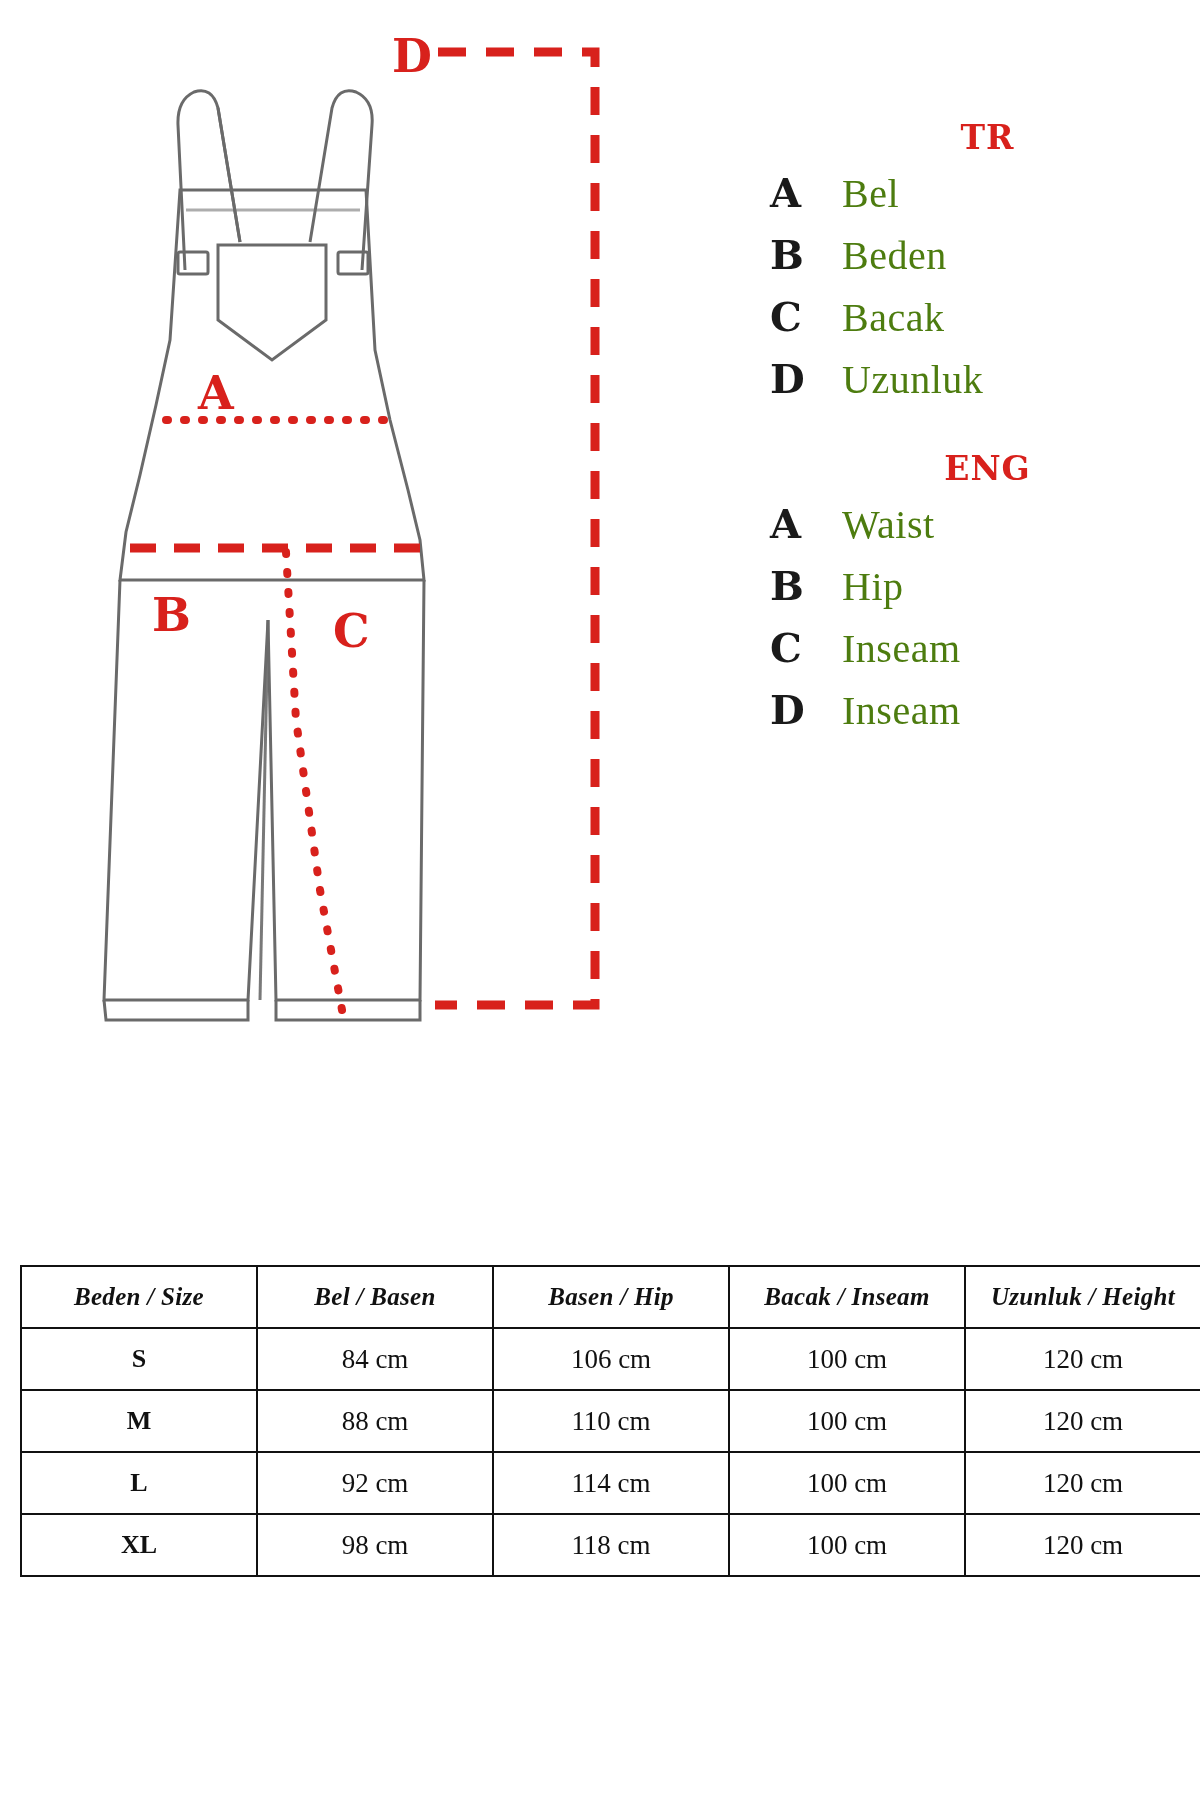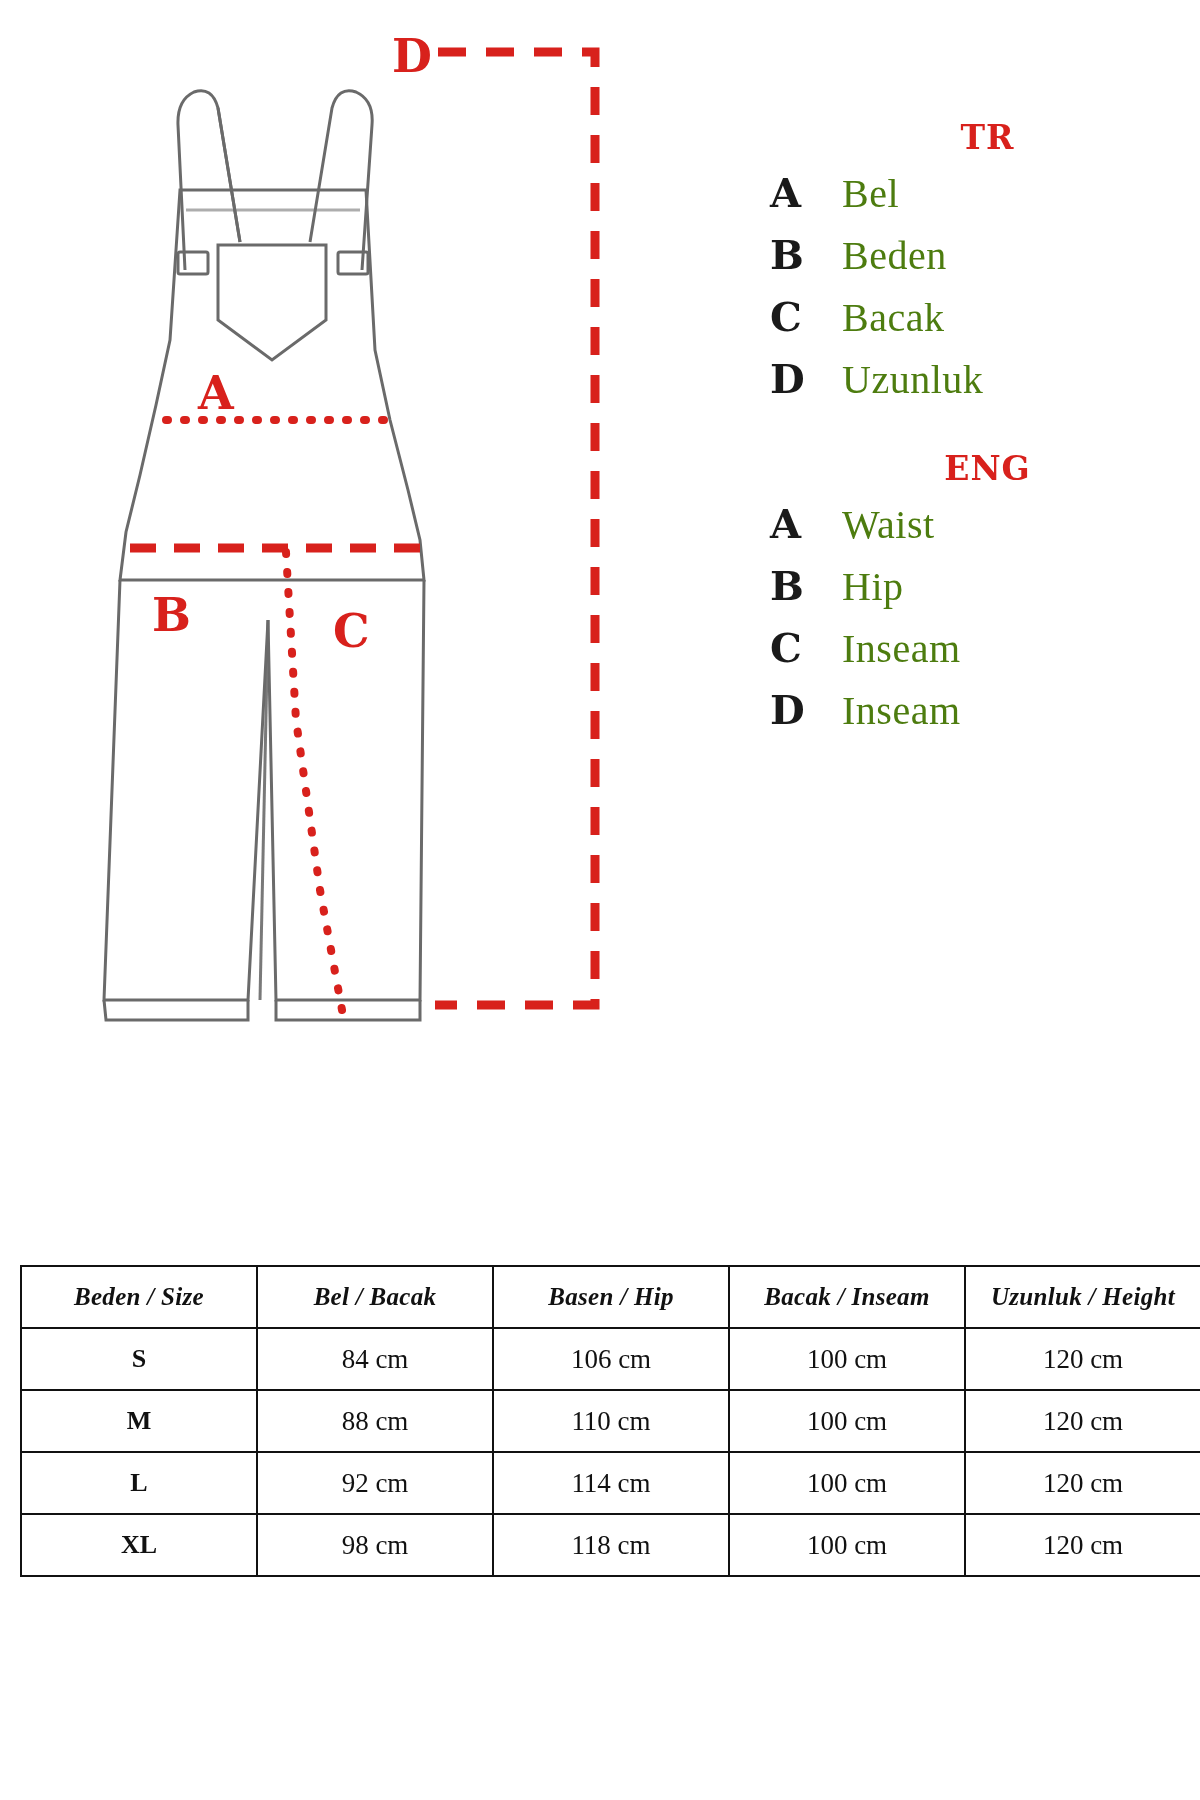--- a/index.html
+++ b/index.html
@@ -232,21 +232,21 @@
       </div>
 
     </div>
   </div>
 
   <div class="size-table-wrap">
     <table class="size-table">
       <thead>
         <tr>
           <th style="width:232px">Beden / Size</th>
-          <th style="width:232px">Bel / Bacak</th>
+          <th style="width:232px">Bel / Basen</th>
           <th style="width:232px">Basen / Hip</th>
           <th style="width:232px">Bacak / Inseam</th>
           <th style="width:232px">Uzunluk / Height</th>
         </tr>
       </thead>
       <tbody>
         <tr>
           <td class="size-cell">S</td>
           <td>84 cm</td>
           <td>106 cm</td>

